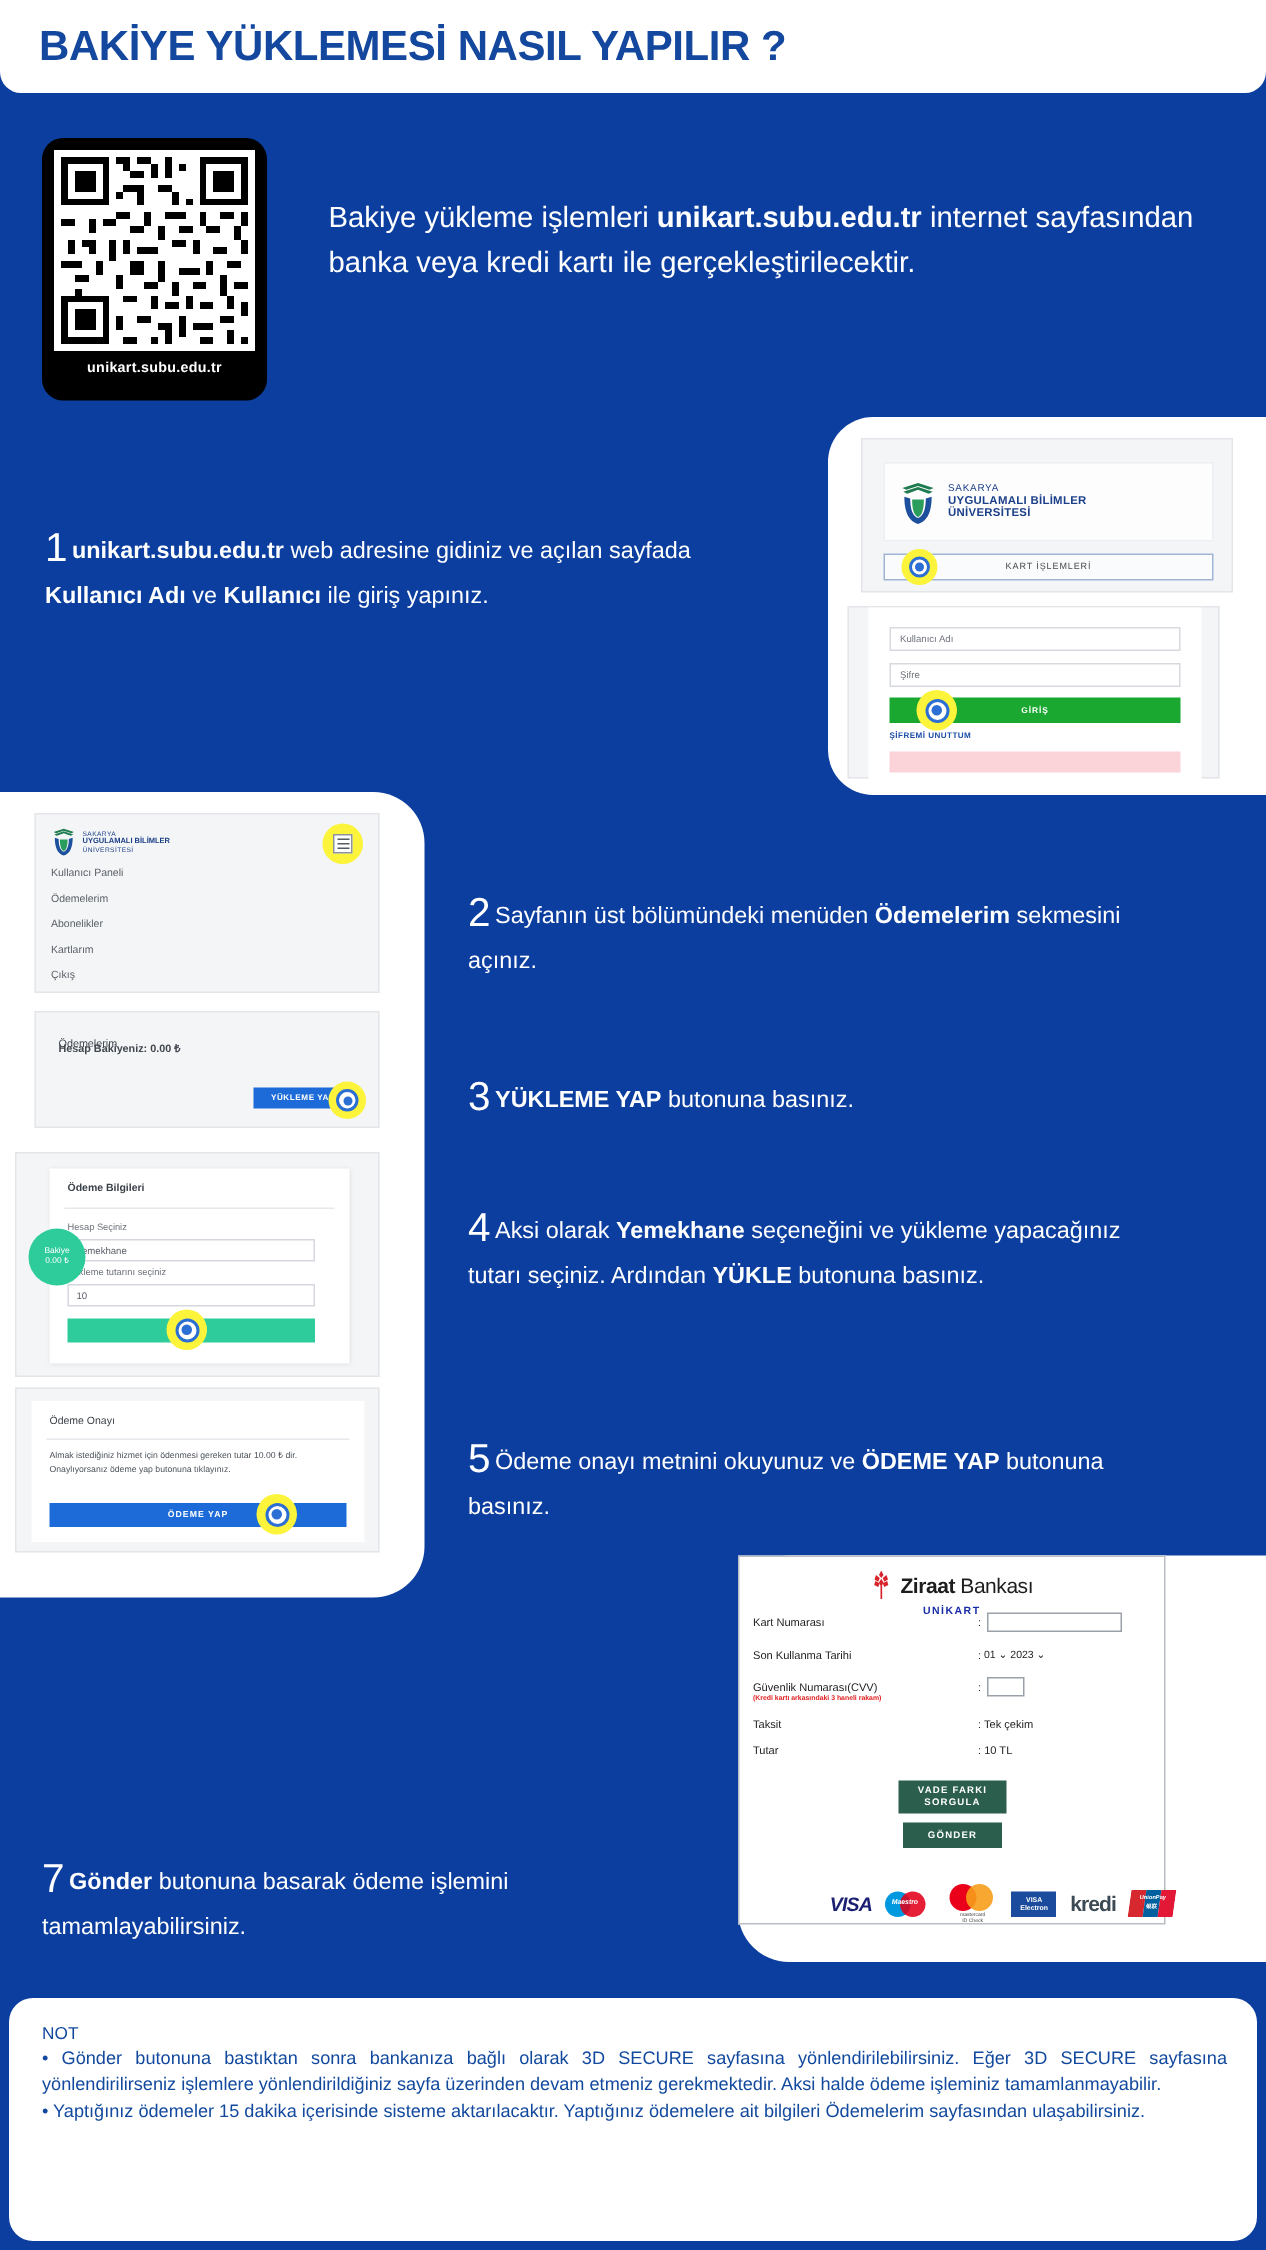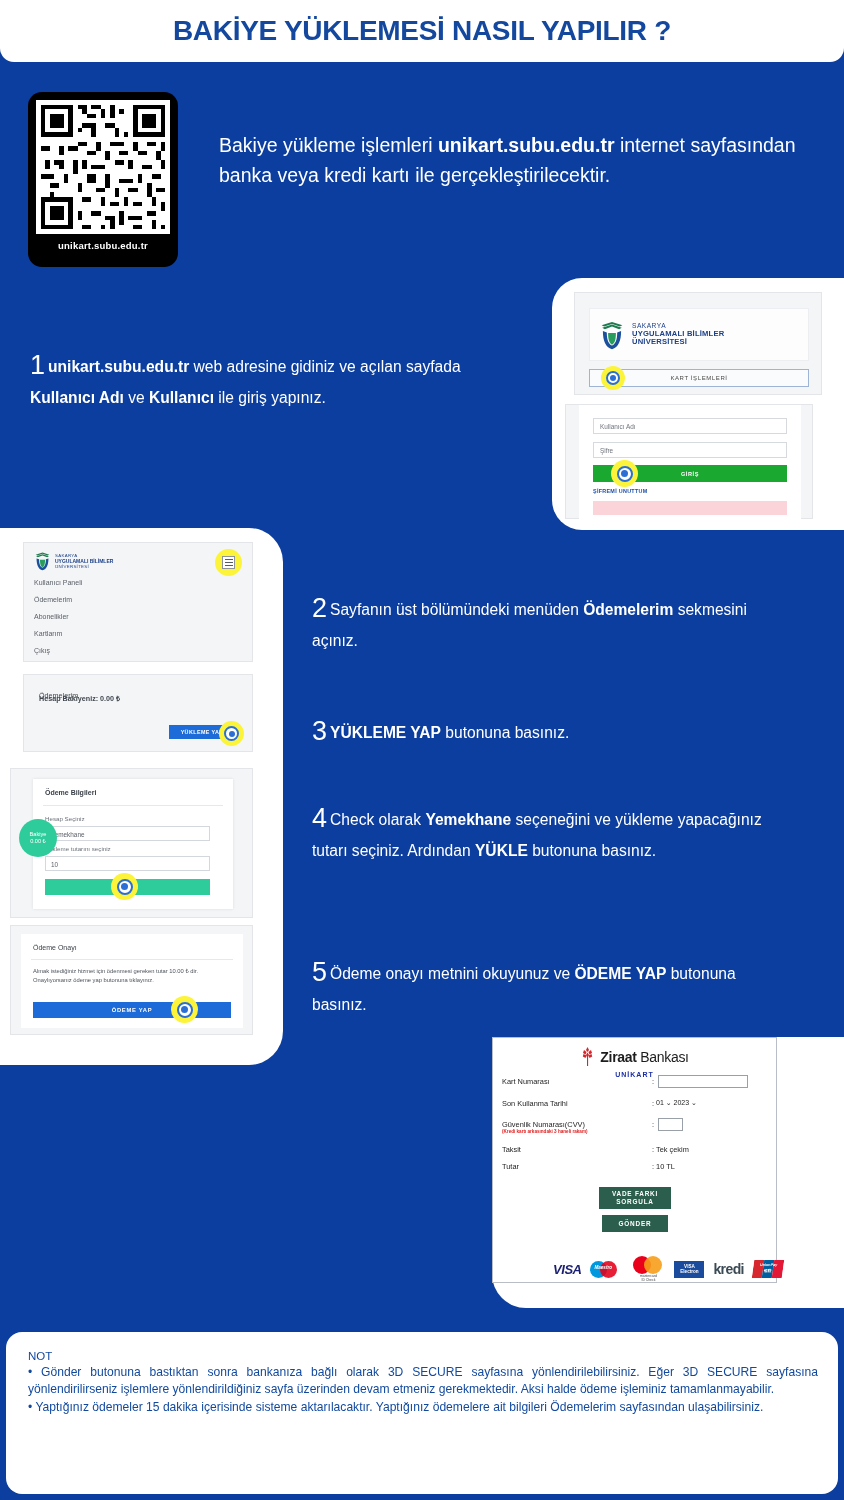--- a/index.html
+++ b/index.html
@@ -13,21 +13,21 @@
     position: relative;
     width: 844px; height: 1500px;
     background: #0b3e9e;
   }
 
   
   .header-band {
     position: absolute; left: 0; top: 0; width: 844px; height: 62px;
     background: #ffffff;
     border-bottom-left-radius: 14px; border-bottom-right-radius: 14px;
-    display: flex; align-items: center; justify-content: center;
+    display: flex; align-items: center; justify-content: flex-start; padding-left: 26px;
   }
   .header-title {
     font-size: 28px; font-weight: bold; color: #14489e;
     letter-spacing: -0.3px; white-space: nowrap;
   }
 
   
   .qr-box {
     position: absolute; left: 28px; top: 92px;
     width: 150px; height: 175px;
@@ -379,22 +379,23 @@
     <div class="qr-caption">unikart.subu.edu.tr</div>
   </div>
 
   <div class="intro-text">
     <span>Bakiye yükleme işlemleri </span><b>unikart.subu.edu.tr</b><span> internet sayfasından banka veya kredi kartı ile gerçekleştirilecektir.</span>
   </div>
 
   <div class="step" id="step1"><span class="num">1</span><span class="body"><b>unikart.subu.edu.tr</b><span> web adresine gidiniz ve açılan sayfada </span><b>Kullanıcı Adı</b><span> ve </span><b>Kullanıcı</b><span> ile giriş yapınız.</span></span></div>
   <div class="step" id="step2"><span class="num">2</span><span class="body"><span>Sayfanın üst bölümündeki menüden </span><b>Ödemelerim</b><span> sekmesini açınız.</span></span></div>
   <div class="step" id="step3"><span class="num">3</span><span class="body"><b>YÜKLEME YAP</b><span> butonuna basınız.</span></span></div>
-  <div class="step" id="step4"><span class="num">4</span><span class="body"><span>Check olarak </span><b>Yemekhane</b><span> seçeneğini ve yükleme yapacağınız tutarı seçiniz. Ardından </span><b>YÜKLE</b><span> butonuna basınız.</span></span></div>
+  <div class="step" id="step4"><span class="num">4</span><span class="body"><span>Aksi olarak </span><b>Yemekhane</b><span> seçeneğini ve yükleme yapacağınız tutarı seçiniz. Ardından </span><b>YÜKLE</b><span> butonuna basınız.</span></span></div>
   <div class="step" id="step5"><span class="num">5</span><span class="body"><span>Ödeme onayı metnini okuyunuz ve </span><b>ÖDEME YAP</b><span> butonuna basınız.</span></span></div>
+  <div class="step" id="step7"><span class="num">7</span><span class="body"><b>Gönder</b><span> butonuna basarak ödeme işlemini tamamlayabilirsiniz.</span></span></div>
 
   <div class="panel" id="panel-login">
 
     <div class="mock" id="mock-login-top">
       <div class="logo-card">
         <svg class="logo-mark" viewBox="0 0 40 46">
           <path d="M4 8 L20 3 L36 8 L32 10 L20 6 L8 10 Z" fill="#1e7a4f"></path>
           <path d="M5 12 L20 7 L35 12 L31 14 L20 10 L9 14 Z" fill="#1e7a4f"></path>
           <path d="M6 17 C6 32 10 42 20 45 C30 42 34 32 34 17 L28 19 C28 31 25 37 20 39 C15 37 12 31 12 19 Z" fill="#1c4f9c"></path>
           <path d="M14 20 C14 31 16 36 20 38 C24 36 26 31 26 20 Z" fill="#2a9d5c"></path>

